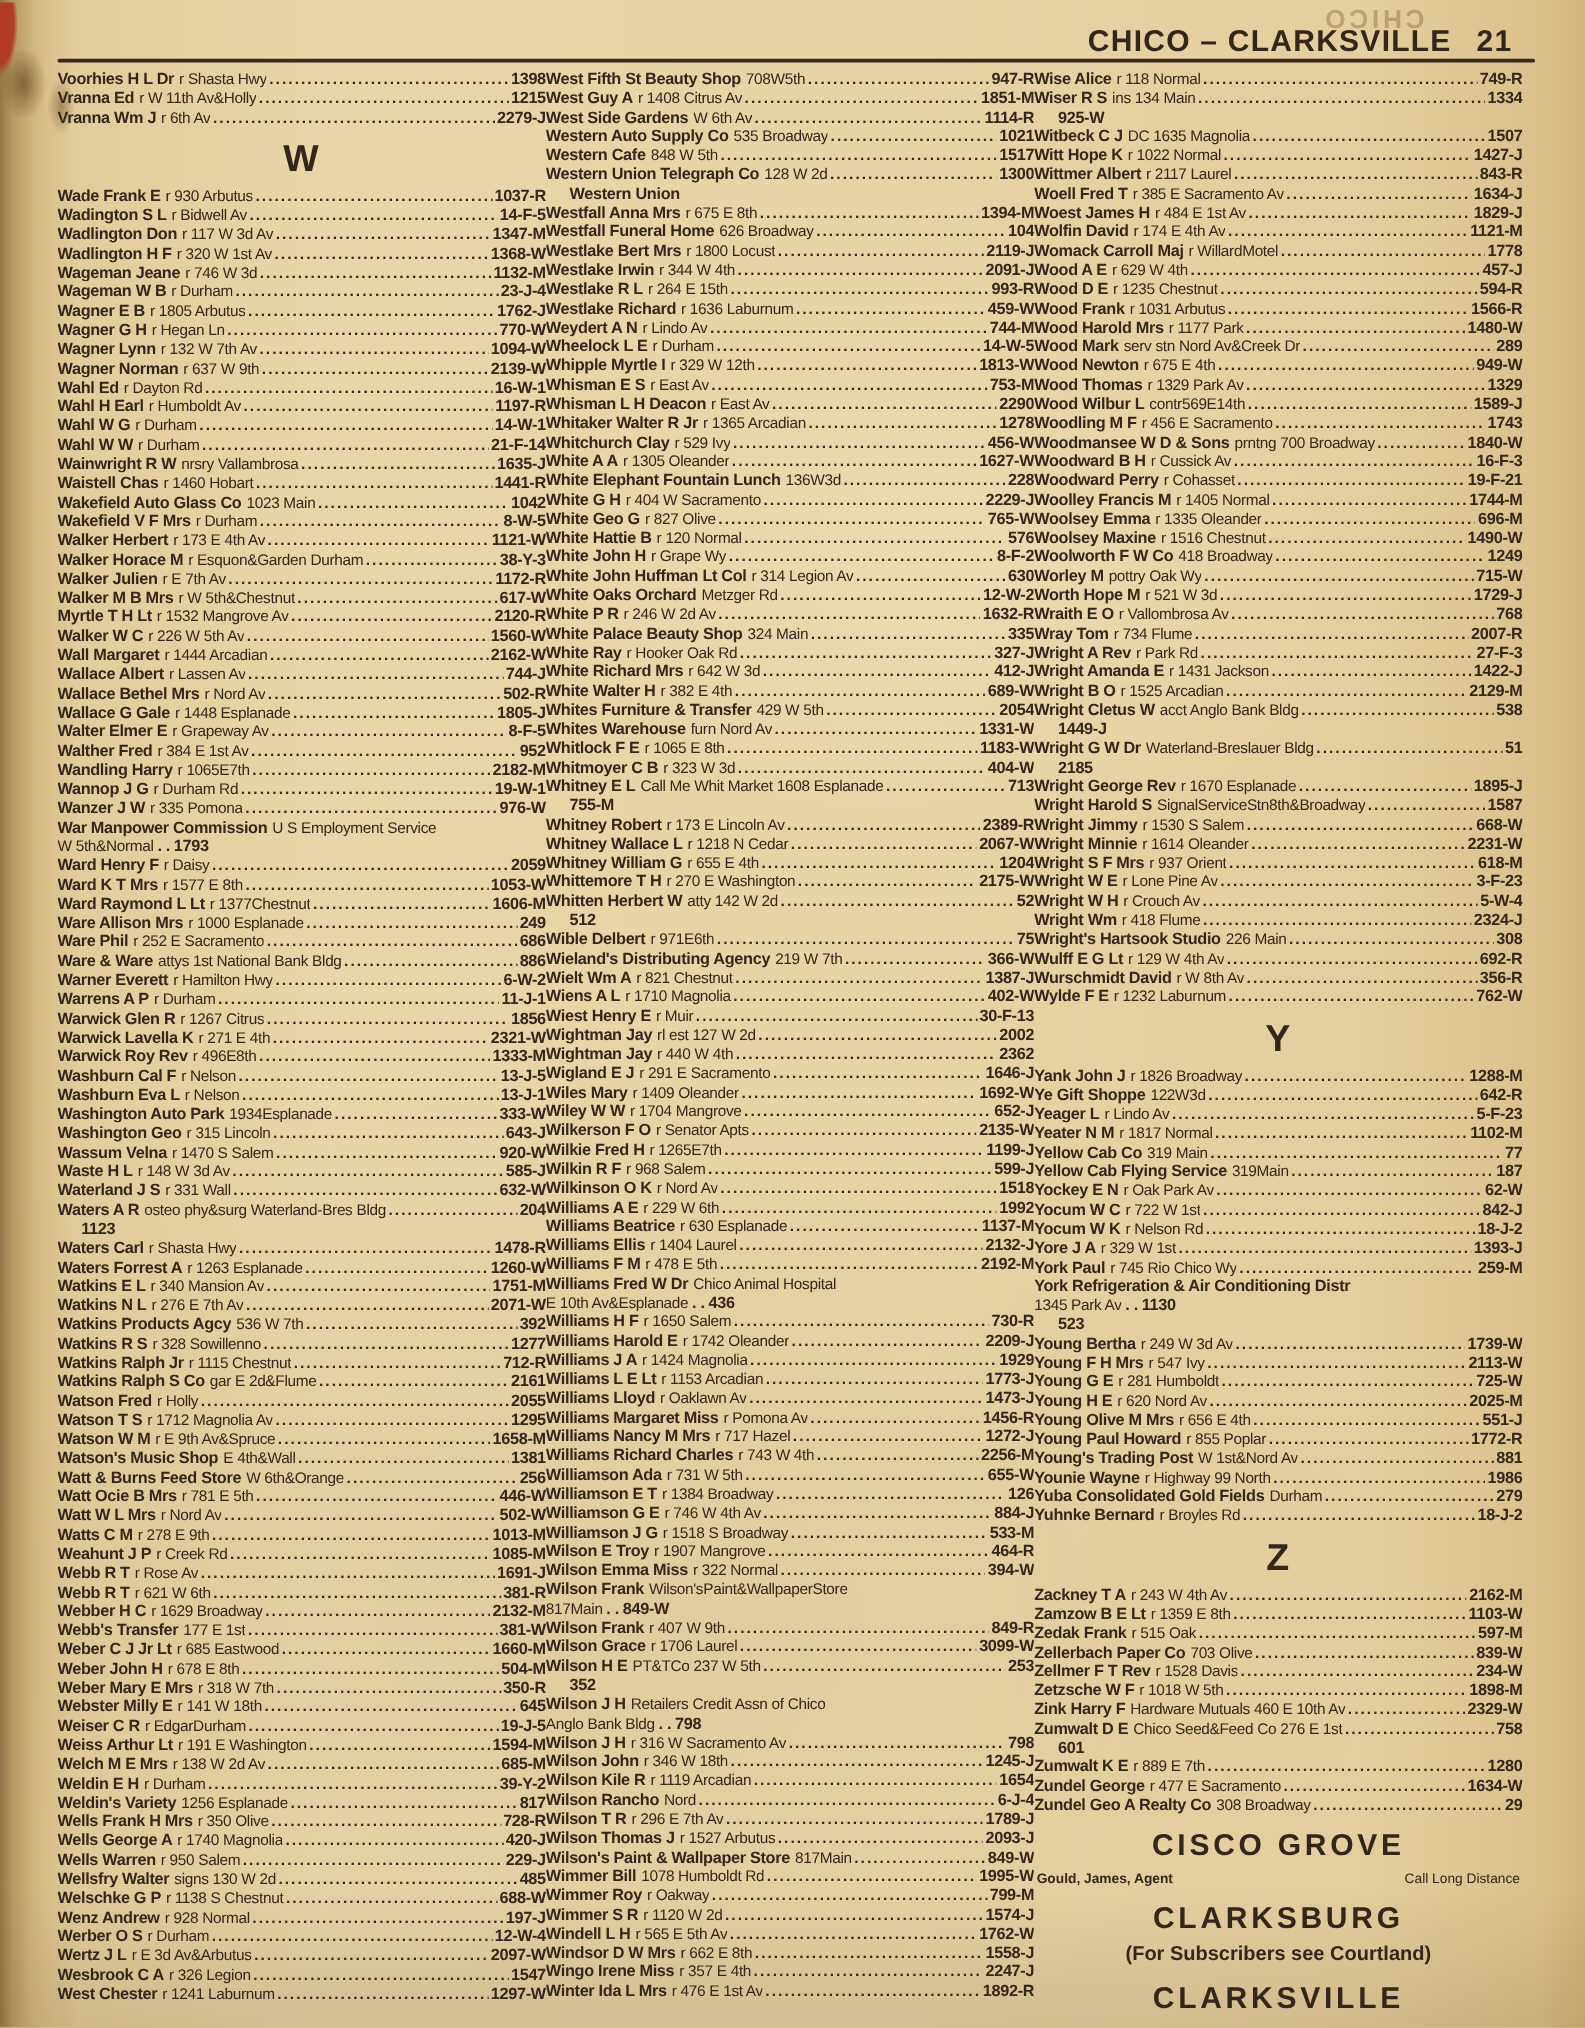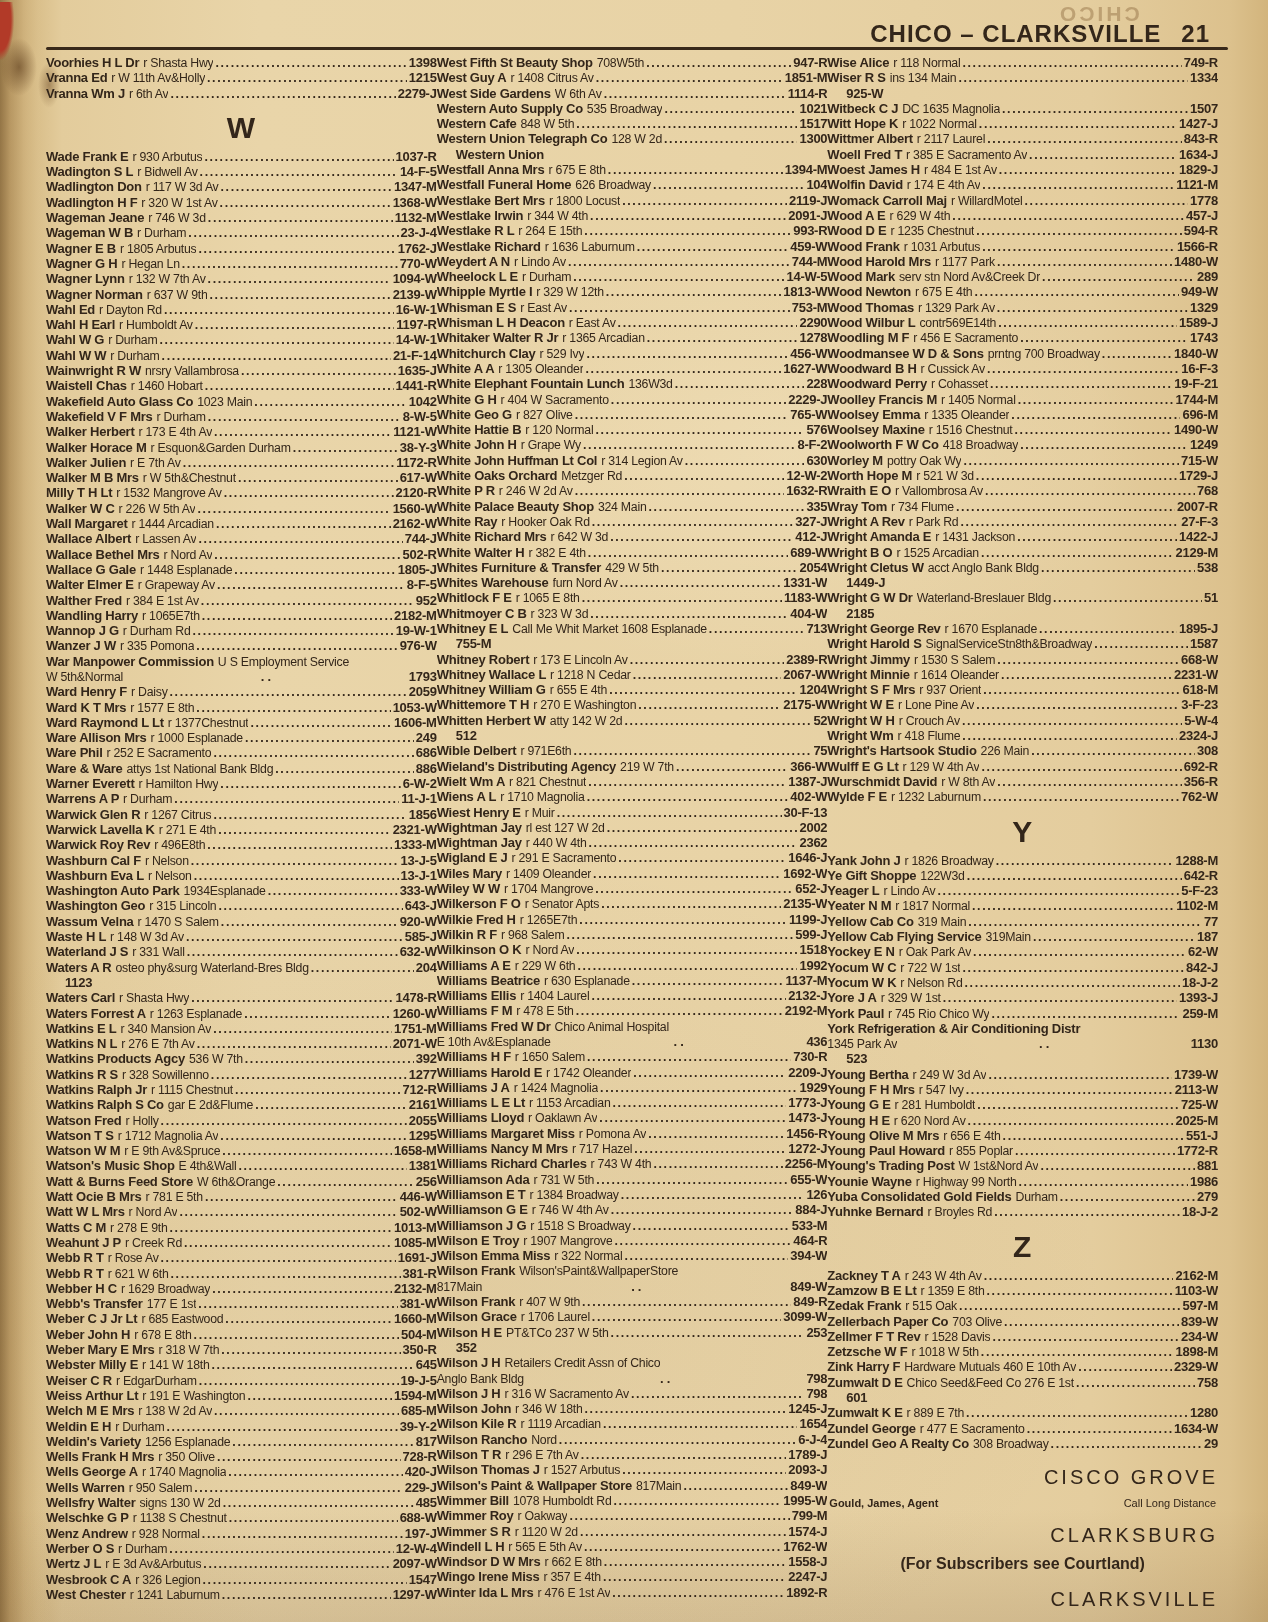--- a/index.html
+++ b/index.html
@@ -28,25 +28,25 @@
   .col{flex:1 1 0;min-width:0;overflow:hidden;}
   .row{display:flex;align-items:baseline;white-space:nowrap;overflow:hidden;
     font-size:13px;line-height:15.3px;height:15.3px;letter-spacing:-0.25px;}
   .nm{font-weight:bold;margin-right:4px;flex:0 0 auto;}
   .inf{font-size:12.3px;flex:0 1 auto;overflow:hidden;}
   .leader{flex:1 1 6px;min-width:5px;overflow:hidden;margin:0 2px;}
   .leader::after{content:"........................................................................................";
     font-size:12.5px;font-weight:bold;letter-spacing:1.6px;}
   .ph{font-weight:bold;flex:0 0 auto;}
   .ind{padding-left:17px;flex-direction:column;}
-  .row.cont{justify-content:space-between;}
+  .row.cont{justify-content:flex-start;}
   .minidots{font-weight:bold;margin:0 3px;}
   .letter{font-size:30px;line-height:30px;font-weight:bold;text-align:center;
     margin:12px 0 6px;letter-spacing:1px;height:30px;}
-  .town{font-size:20px;line-height:26px;font-weight:normal;text-align:right;
+  .town{font-size:24px;line-height:26px;font-weight:bold;text-align:center;
     letter-spacing:3px;margin:13px 0 7px;}
   .note{text-align:center;font-size:16px;font-weight:bold;margin:0 0 5px;}
   .agent{display:flex;justify-content:space-between;align-items:baseline;
     font-size:11px;margin:4px 2px 4px 2px;}
   .agent .aname{font-weight:bold;}
   .agent .acall{font-weight:normal;}
 </style>
 </head>
 <body>
 
@@ -205,21 +205,21 @@
           <span class="leader"></span>
           <span class="ph">1172-R</span>
         </div>
         <div class="row">
           <span class="nm">Walker M B Mrs</span>
           <span class="inf">r W 5th&amp;Chestnut</span>
           <span class="leader"></span>
           <span class="ph">617-W</span>
         </div>
         <div class="row">
-          <span class="nm">Milly T H Lt</span>
+          <span class="nm">Myrtle T H Lt</span>
           <span class="inf">r 1532 Mangrove Av</span>
           <span class="leader"></span>
           <span class="ph">2120-R</span>
         </div>
         <div class="row">
           <span class="nm">Walker W C</span>
           <span class="inf">r 226 W 5th Av</span>
           <span class="leader"></span>
           <span class="ph">1560-W</span>
         </div>

